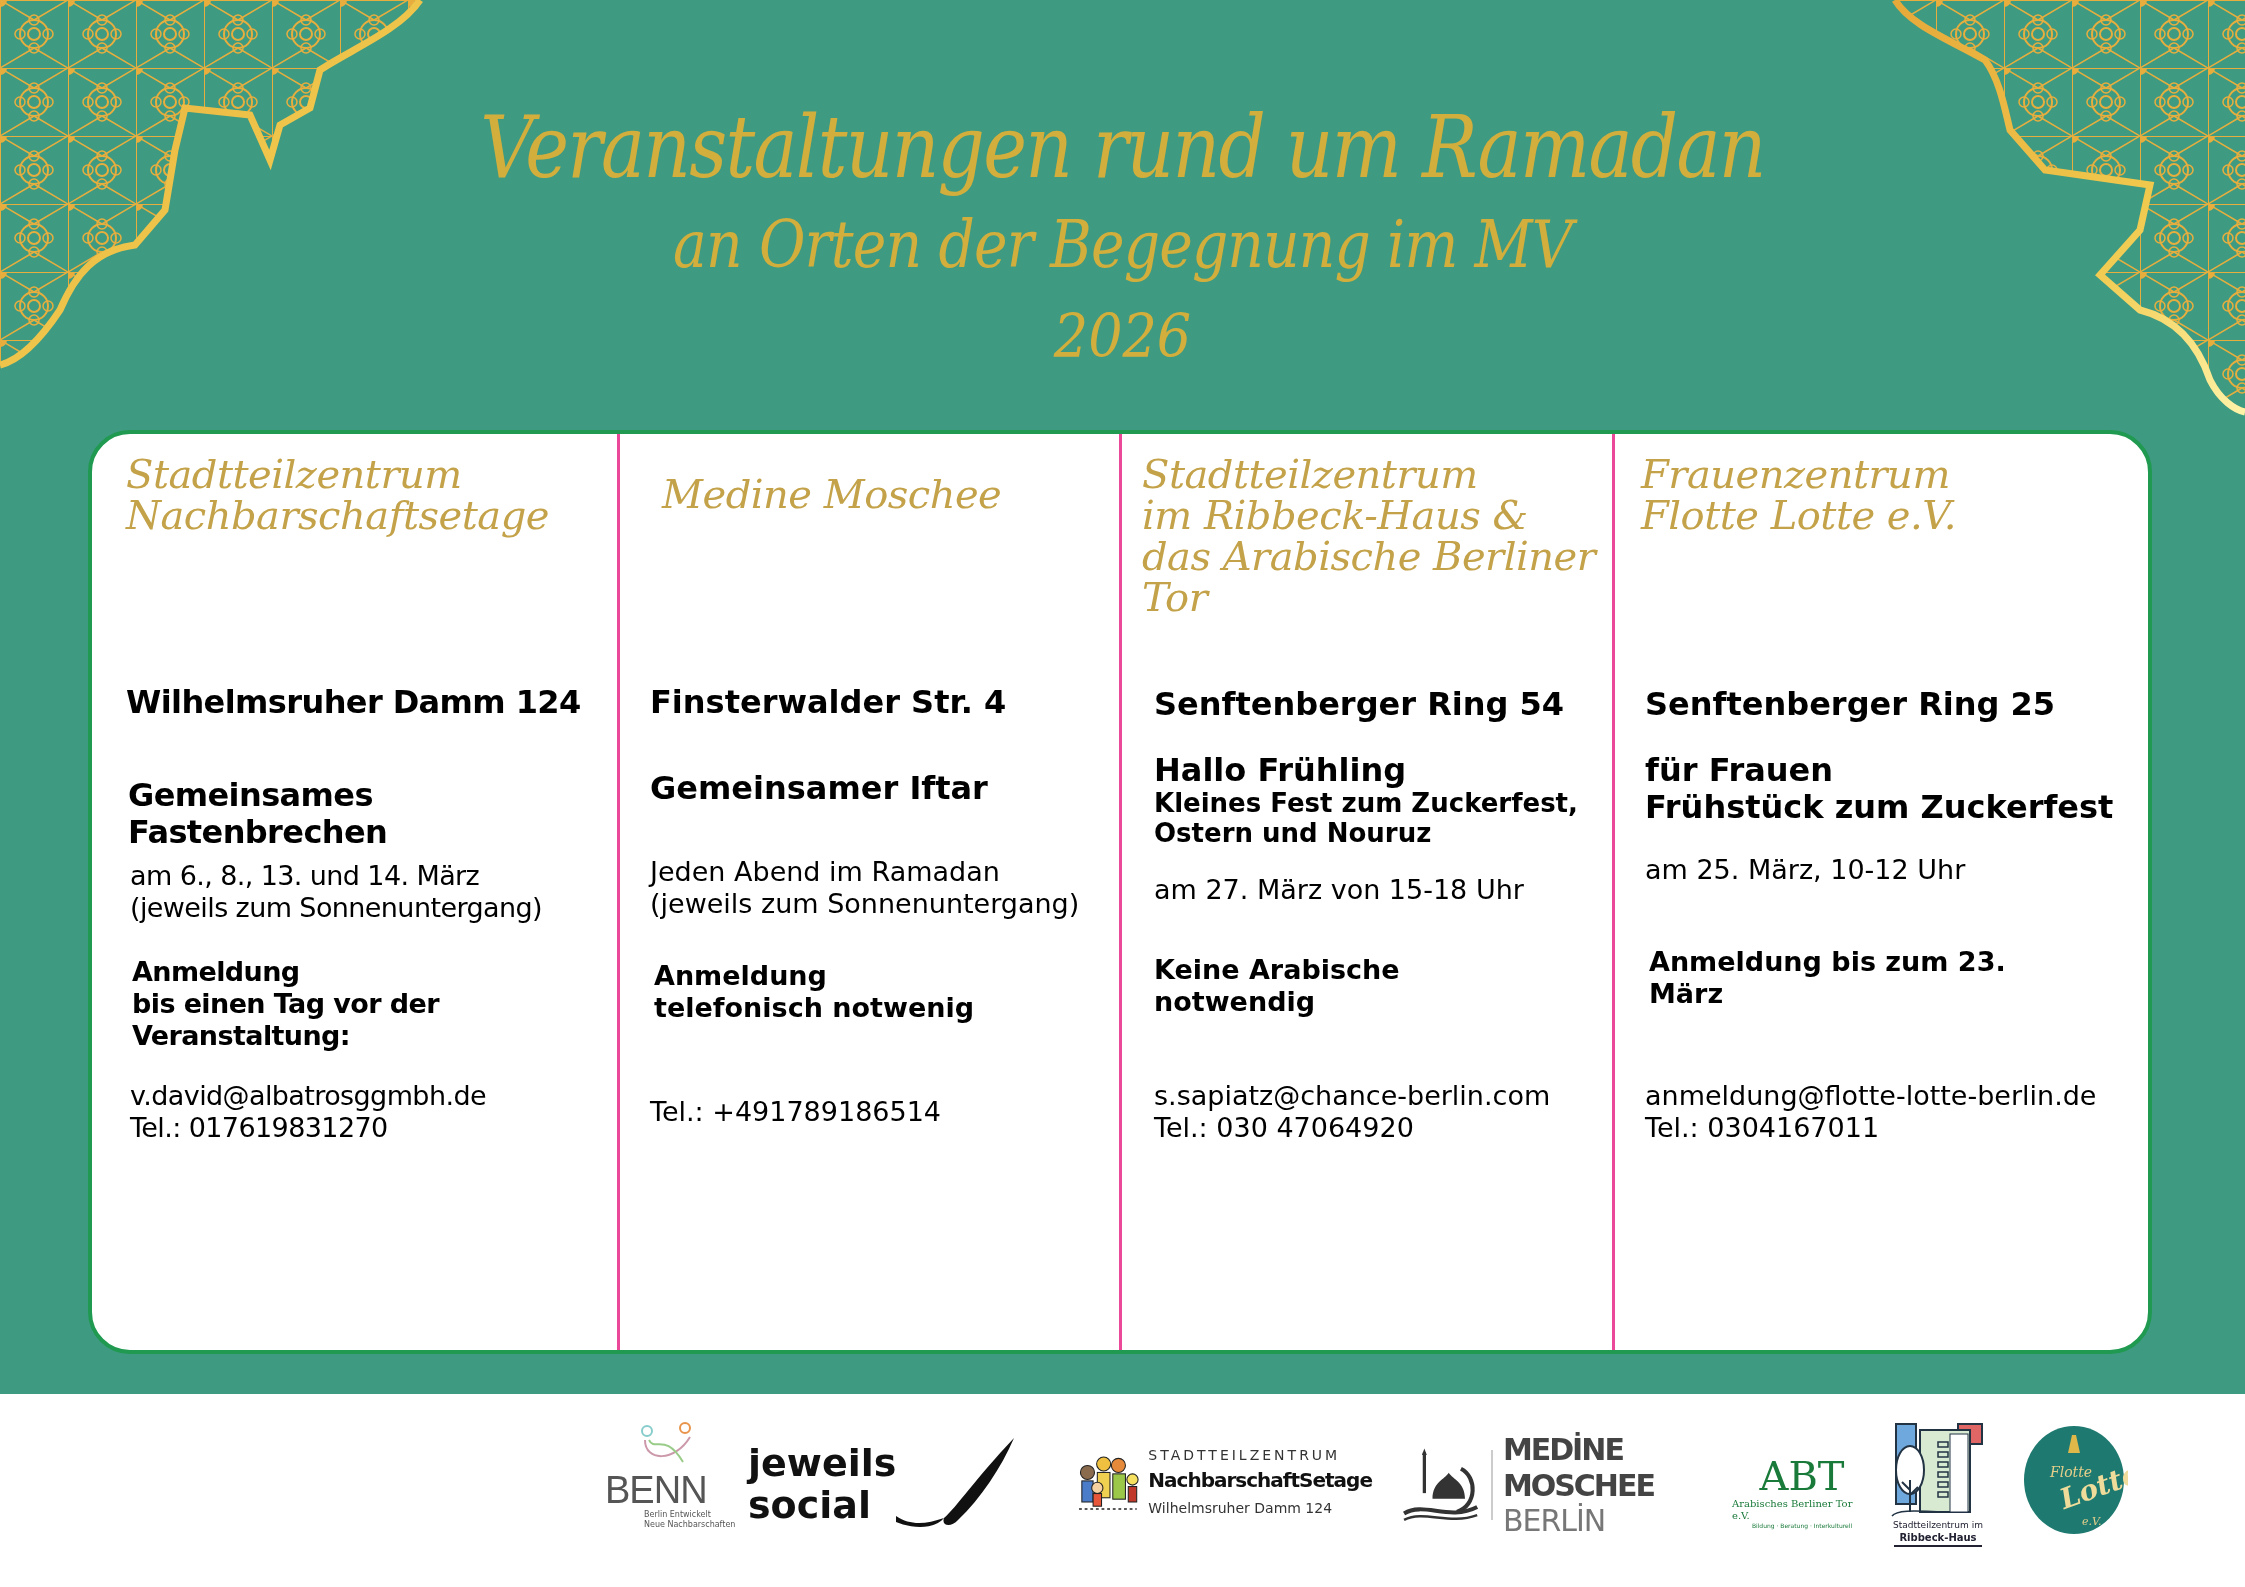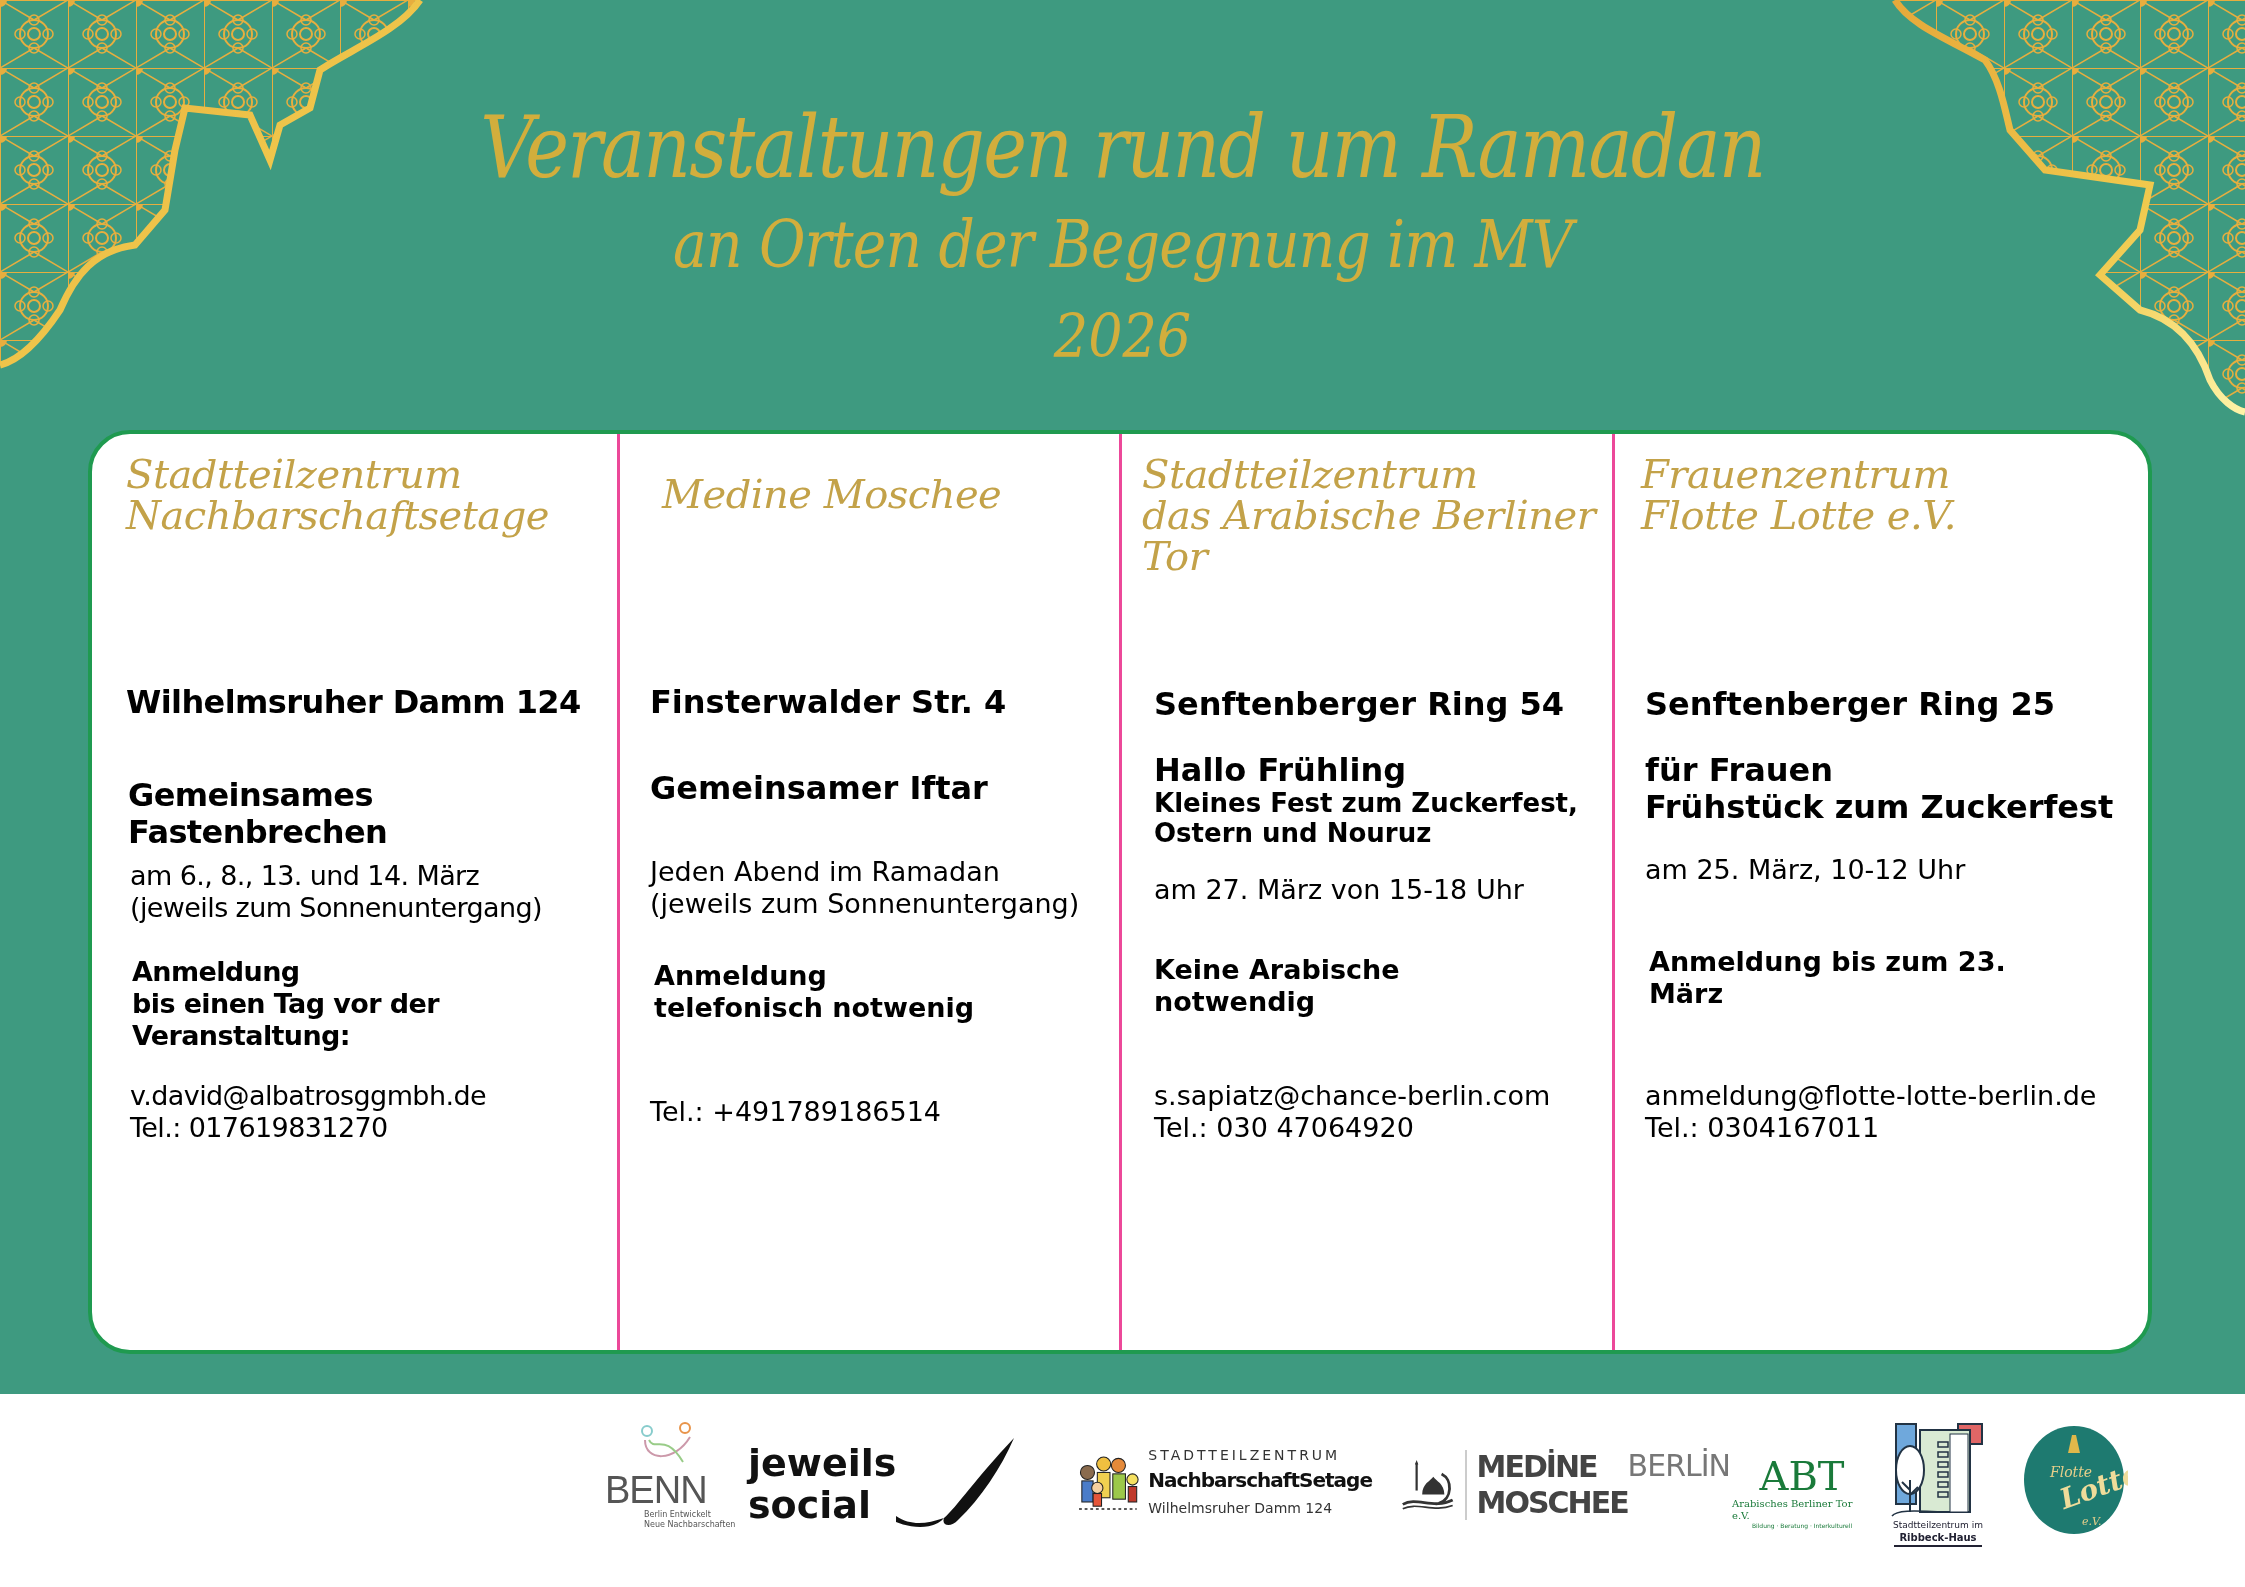--- a/index.html
+++ b/index.html
@@ -69,21 +69,21 @@
   .nbs { left: 1072px; top: 1438px; width: 300px; height: 90px; }
   .nbs .people { width: 100px; height: 90px; }
   .nbs .txtblock { display: flex; flex-direction: column; margin-left: 6px; }
   .nbs .t1 { font-size: 14px; letter-spacing: 3px; color: #333; line-height: 20px; }
   .nbs .t2 { font-size: 20px; font-weight: bold; color: #111; line-height: 30px; letter-spacing: -1px; }
   .nbs .t3 { font-size: 14px; color: #333; line-height: 26px; }
 
   .medine { left: 1400px; top: 1440px; width: 330px; height: 90px; }
   .medine .mosque { width: 100px; height: 90px; }
   .medine .vsep { width: 2px; height: 70px; background: #ccc; margin: 0 10px; }
-  .medine .txtblock { display: flex; }
+  .medine .txtblock { display: flex; flex-direction: column; }
   .medine .m1 { font-family: "DejaVu Sans", sans-serif; font-weight: bold; font-size: 30px; color: #444; letter-spacing: -2px; line-height: 36px; }
   .medine .m2 { font-family: "DejaVu Sans", sans-serif; font-size: 30px; color: #777; letter-spacing: -1px; line-height: 34px; }
 
   .abt { left: 1732px; top: 1450px; width: 140px; height: 80px; flex-direction: column; justify-content: flex-end; }
   .abt .mark { font-family: "DejaVu Serif", serif; font-size: 40px; color: #1a7a3a; line-height: 44px; }
   .abt .sub1 { font-family: "DejaVu Serif", serif; font-size: 10px; color: #1a7a3a; line-height: 12px; }
   .abt .sub2 { font-size: 6px; color: #1a7a3a; line-height: 8px; }
 
   .ribbeck { left: 1888px; top: 1420px; width: 100px; height: 128px; }
   .lotte { left: 2020px; top: 1425px; width: 108px; height: 110px; }
@@ -193,20 +193,21 @@
       <span class="line">telefonisch notwenig</span>
     </div>
     <div class="txt contact" style="left:30px; top:662px;">
       <span class="line">Tel.: +491789186514</span>
     </div>
   </div>
 
   <div class="col col-3">
     <div class="venue" style="left:20px; top:20px;">
       <span class="venue-line">Stadtteilzentrum</span>
+      <span class="venue-line">im Ribbeck-Haus &amp;</span>
       <span class="venue-line">das Arabische Berliner</span>
       <span class="venue-line">Tor</span>
     </div>
     <div class="txt addr" style="left:32px; top:252px;">Senftenberger Ring 54</div>
     <div class="txt event" style="left:32px; top:318px;">
       <span class="line">Hallo Frühling</span>
     </div>
     <div class="txt subevent" style="left:32px; top:354px;">
       <span class="line">Kleines Fest zum Zuckerfest,</span>
       <span class="line">Ostern und Nouruz</span>

